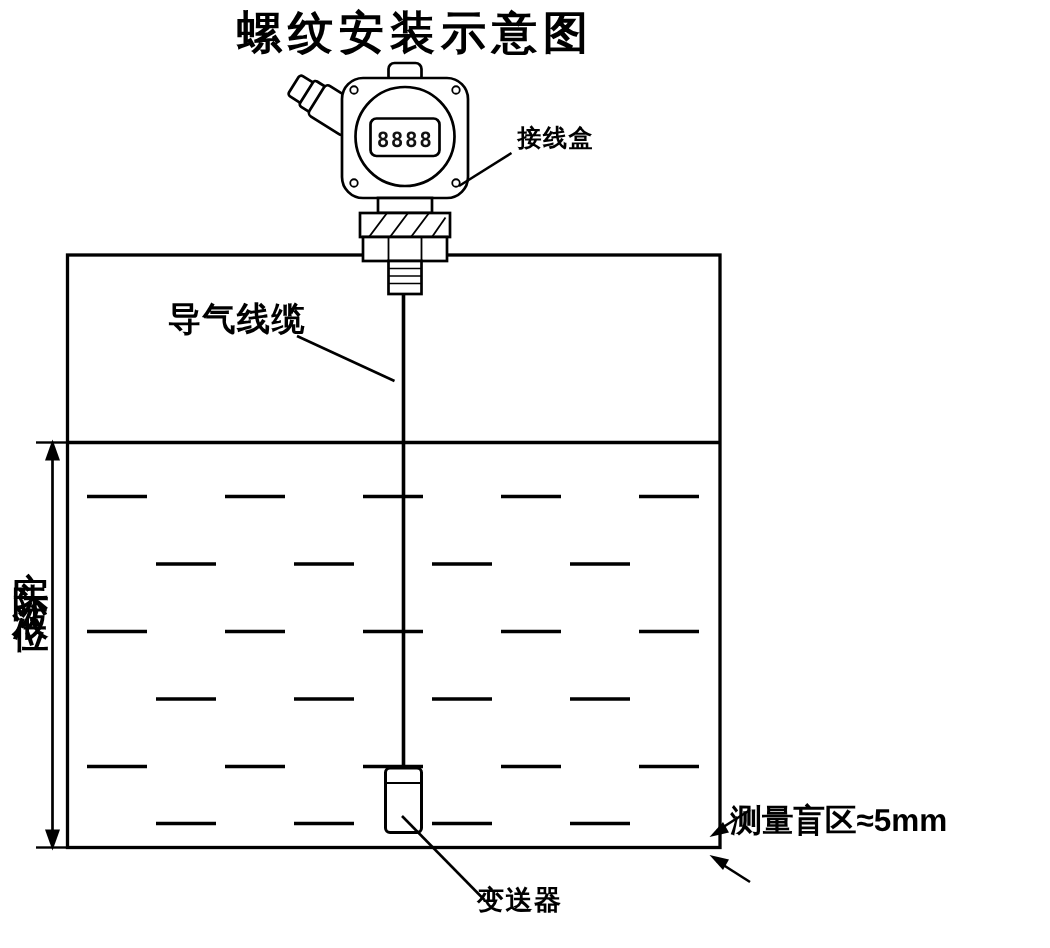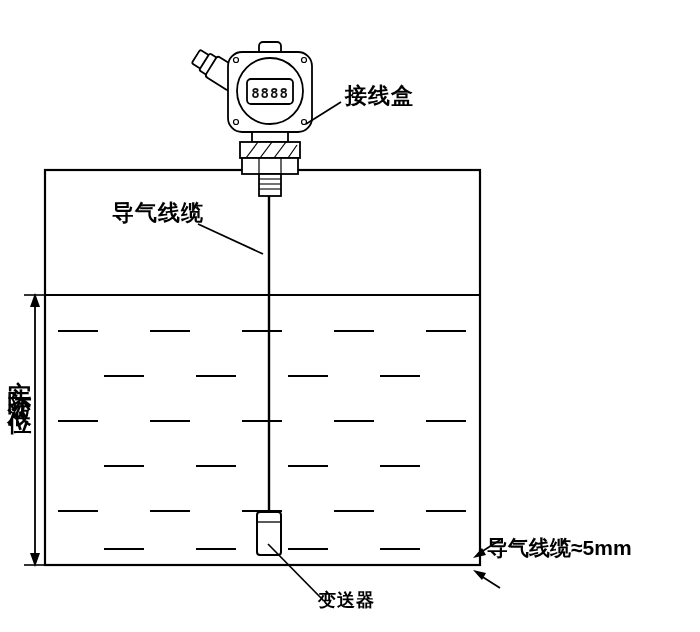--- a/index.html
+++ b/index.html
@@ -10,21 +10,21 @@
   }
   .canvas{
     position:relative;width:700px;height:632px;background:#ffffff;
   }
   .canvas svg{position:absolute;left:0;top:0;}
   .label{
     position:absolute;color:#000;font-weight:700;white-space:nowrap;
     line-height:1.1;
   }
   .title{left:158px;top:6px;font-size:30px;letter-spacing:4px;}
-  .lbl-junction{left:345px;top:84px;font-size:22px;letter-spacing:1px;}
+  .lbl-junction{left:345px;top:84px;font-size:16px;letter-spacing:1px;}
   .lbl-aircable{left:112px;top:201px;font-size:22px;letter-spacing:1px;text-align:right;}
   .lbl-level{
     left:6px;top:362px;font-size:24px;letter-spacing:10px;
     writing-mode:vertical-rl;text-orientation:upright;
   }
   .lbl-blind{left:487px;top:536px;font-size:21px;}
   .lbl-transmitter{left:318px;top:591px;font-size:18px;letter-spacing:1px;}
   .seg-digits{
     font-family:"DejaVu Sans Mono",monospace;
     font-size:14px;letter-spacing:1px;fill:#111;font-weight:700;
@@ -121,23 +121,24 @@
     </g>
 
     <g stroke="#000" fill="#000" stroke-width="1.7">
       <line x1="500" y1="540" x2="478" y2="554"></line>
       <polygon points="473,558 482,548 486,555" stroke="none"></polygon>
       <line x1="500" y1="588" x2="478" y2="574"></line>
       <polygon points="473,570 486,573 482,580" stroke="none"></polygon>
     </g>
   </svg>
 
+  <div class="label title">螺纹安装示意图</div>
 
   <div class="label lbl-junction">接线盒</div>
 
   <div class="label lbl-aircable">导气线缆</div>
 
   <div class="label lbl-level">实际液位</div>
 
-  <div class="label lbl-blind">导气线缆≈5mm</div>
+  <div class="label lbl-blind">测量盲区≈5mm</div>
 
   <div class="label lbl-transmitter">变送器</div>
 </div>
 
 </body></html>

